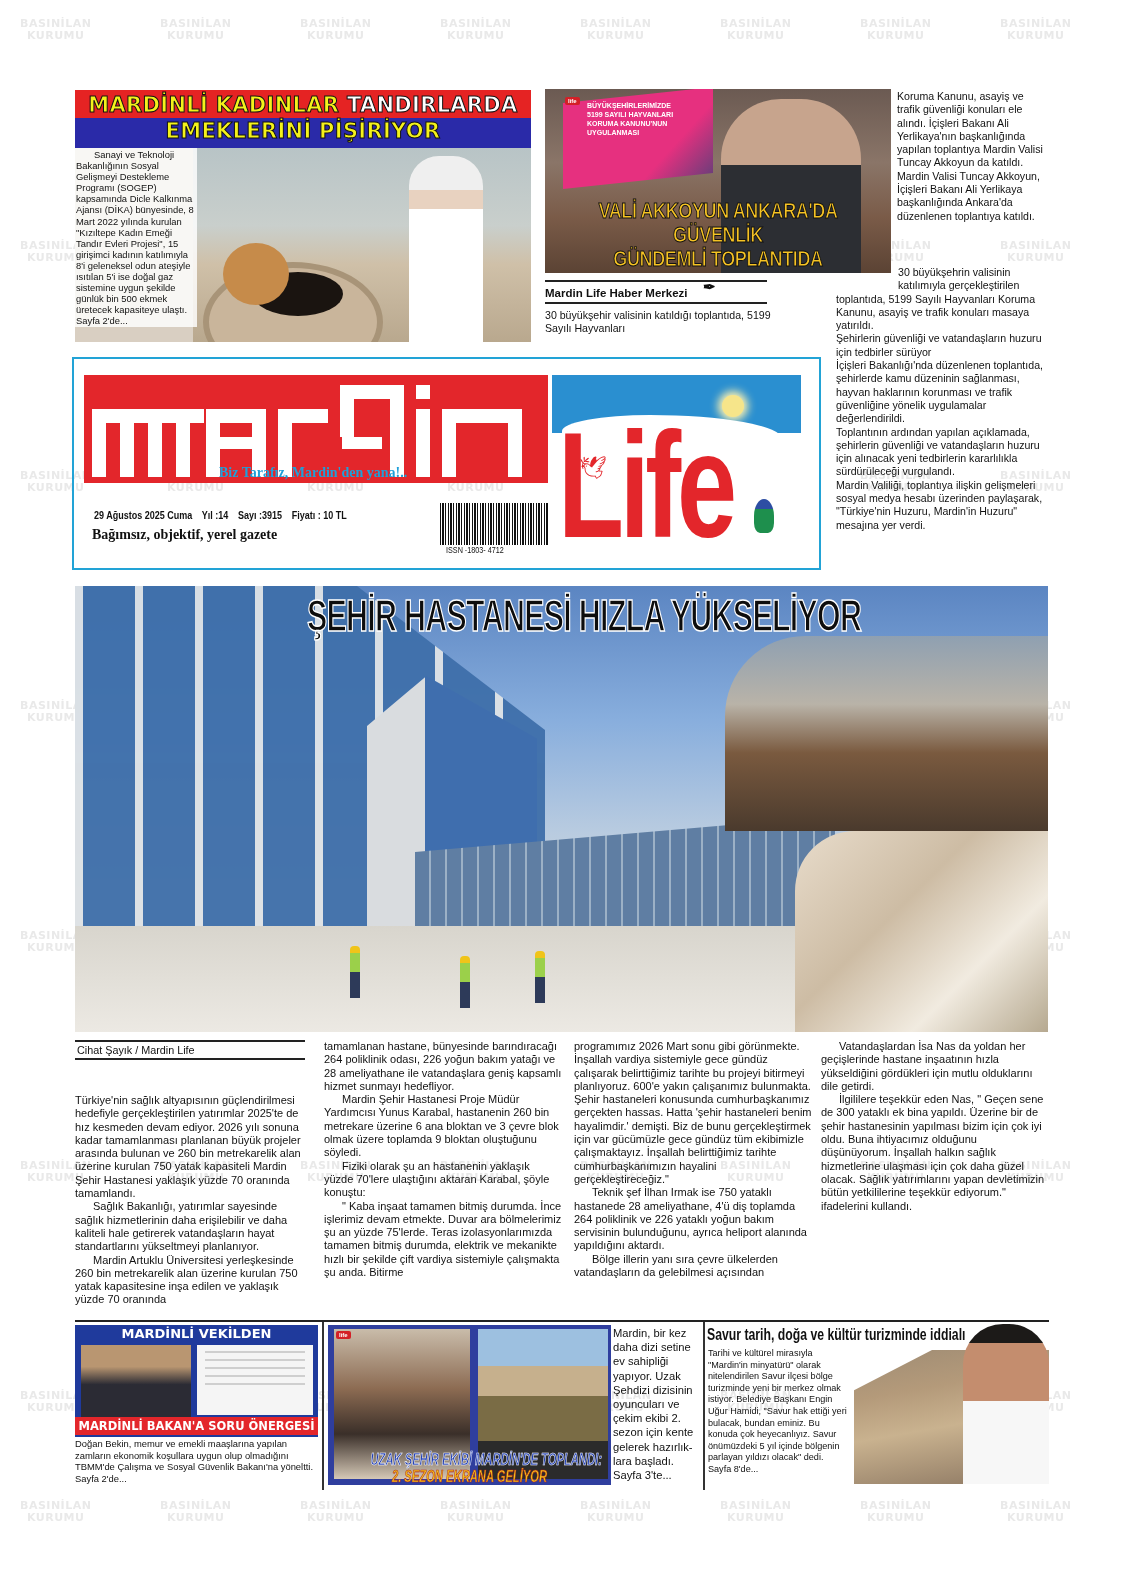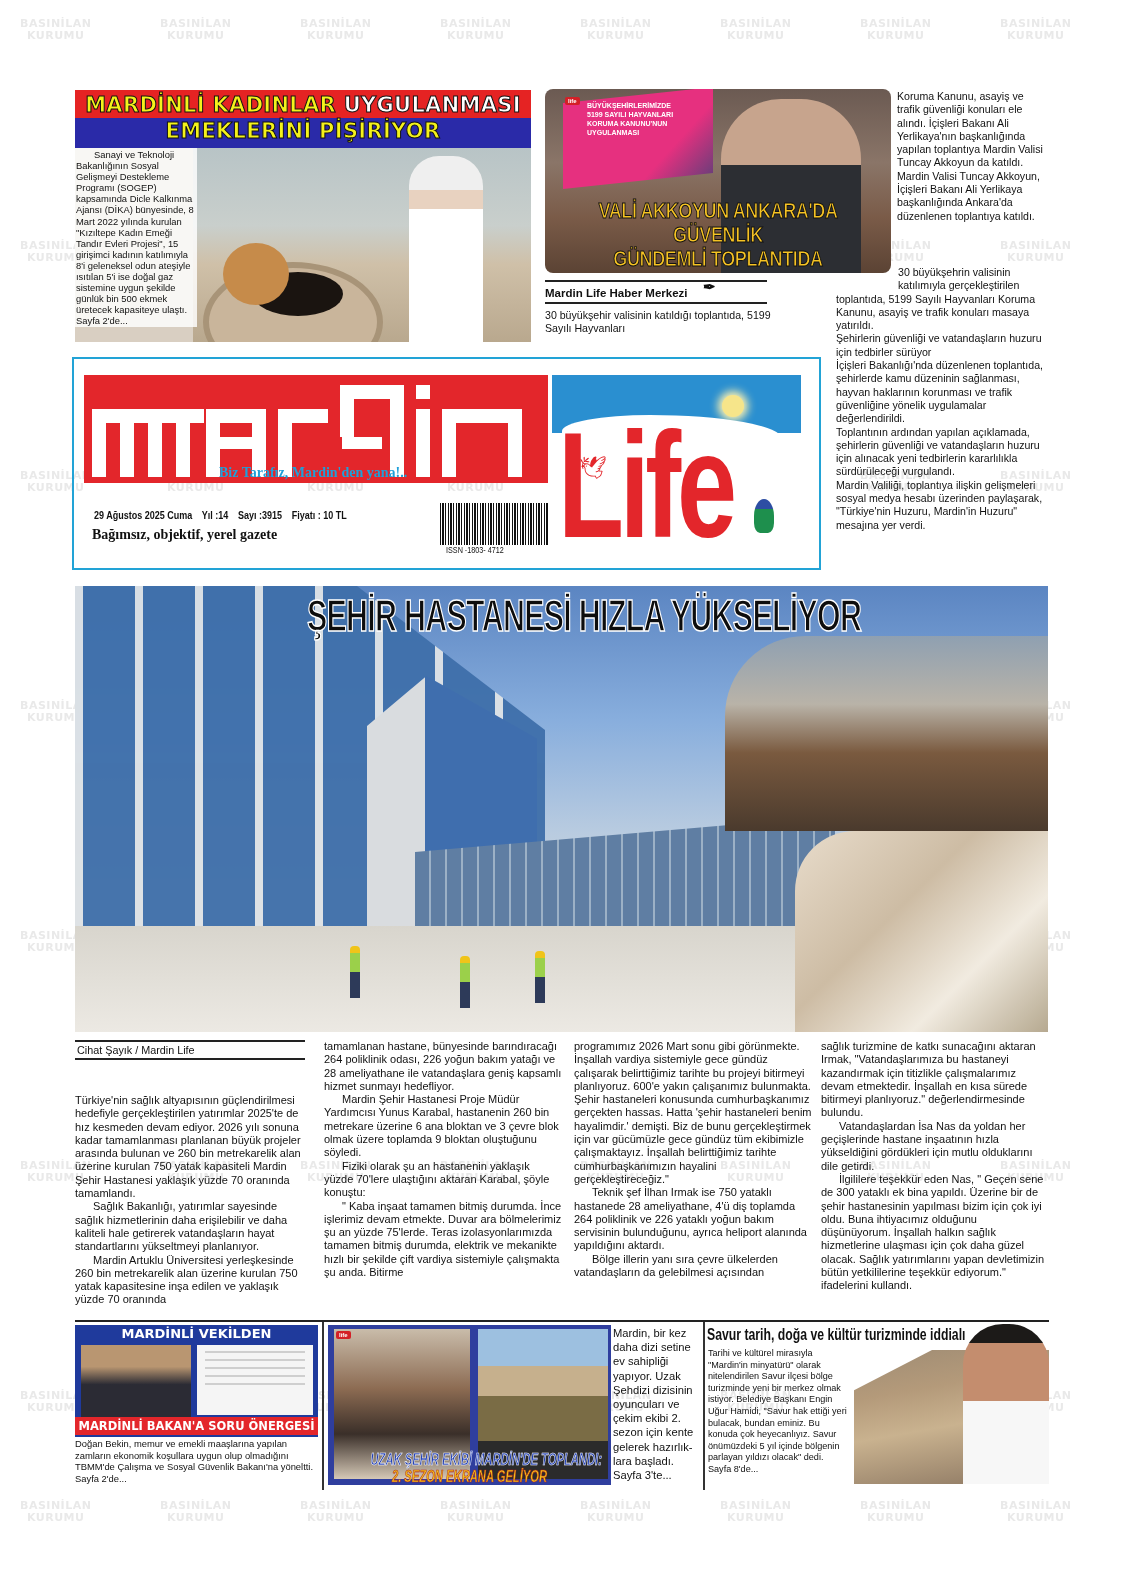--- a/index.html
+++ b/index.html
@@ -21,21 +21,21 @@
   #s1-photo { position: absolute; left: 118px; top: 58px; right: 0; bottom: 0;
     background: linear-gradient(180deg, #b8c4c6 0%, #c9cfcc 40%, #cfc0a8 60%, #b9a88e 100%); }
   #s1-tandir { position: absolute; left: 10px; bottom: -40px; width: 180px; height: 120px; border-radius: 50%; background: #c9b59b; border: 6px solid #a89478; }
   #s1-tandir-hole { position: absolute; left: 60px; bottom: 26px; width: 90px; height: 44px; border-radius: 50%; background: #1a1410; }
   #s1-bread { position: absolute; left: 30px; top: 95px; width: 66px; height: 62px; border-radius: 50%; background: #c68b4a; }
   #s1-woman { position: absolute; right: 48px; top: 8px; width: 74px; height: 190px; border-radius: 30px 30px 0 0; background: linear-gradient(180deg, #efefef 0 18%, #e8d2c0 18% 28%, #ffffff 28% 100%); }
   #s1-text { position: absolute; left: 0; top: 58px; width: 122px; padding: 1px 0 0 1px; font-size: 9.4px; line-height: 11.1px; background: rgba(255,255,255,0.82); }
 
   
   #s2-photo { left: 545px; top: 89px; width: 346px; height: 184px; overflow: hidden;
-    background: linear-gradient(180deg, #6b5a52 0%, #8a7568 40%, #7a5b48 70%, #5b4334 100%); border-radius: 8px; }
+    background: linear-gradient(180deg, #6b5a52 0%, #8a7568 40%, #7a5b48 70%, #5b4334 100%); }
   #s2-screen { position: absolute; left: 18px; top: 6px; width: 150px; height: 86px; background: linear-gradient(135deg, #e6307f 0%, #e6307f 70%, #6f3d7a 100%); transform: skewY(-6deg); }
   #s2-screen-text { position: absolute; left: 42px; top: 12px; color: #fff; font-size: 7px; font-weight: bold; line-height: 9px; width: 100px; }
   #s2-man { position: absolute; left: 176px; top: 10px; width: 140px; height: 174px; border-radius: 60px 60px 0 0; background: linear-gradient(180deg, #c7a48d 0 38%, #2c2e33 38% 100%); }
   #s2-title { position: absolute; left: 0; bottom: 2px; width: 100%; text-align: center; font-family: "Liberation Sans", sans-serif; font-weight: bold; font-size: 22px; line-height: 24px; color: #f6c324; -webkit-text-stroke: 1px #111; letter-spacing: -0.5px; transform: scaleX(0.82); }
   .tvbadge { position: absolute; background: #d41f26; color: #fff; font-size: 6px; font-weight: bold; padding: 1px 3px; border-radius: 2px; }
 
   #s2-byline { left: 545px; top: 280px; width: 222px; height: 24px; border-top: 2px solid #222; border-bottom: 2px solid #222; font-family: "Liberation Sans", sans-serif; font-weight: bold; font-size: 11.5px; line-height: 22px; padding-left: 0; transform-origin: left; }
   #s2-byline .pen { position: absolute; left: 158px; top: -6px; font-size: 15px; }
   #s2-lead { left: 545px; top: 309px; width: 230px; font-size: 10.6px; line-height: 13.3px; }
   #s2-col-right { left: 897px; top: 90px; width: 150px; font-size: 10.6px; line-height: 13.3px; }
@@ -371,21 +371,21 @@
       <div>KURUMU</div>
     </div>
     <div class="wm" style="left: 1000px; top: 1500px;">
       <div>BASINİLAN</div>
       <div>KURUMU</div>
     </div>
   </div>
 
 <div id="s1" class="abs">
   <div id="s1-banner">
-    <div class="l1"><span class="y">MARDİNLİ KADINLAR</span> <span class="w">UYGULANMASI</span></div>
+    <div class="l1"><span class="y">MARDİNLİ KADINLAR</span> <span class="w">TANDIRLARDA</span></div>
     <div class="l2">EMEKLERİNİ PİŞİRİYOR</div>
   </div>
   <div id="s1-photo">
     <div id="s1-tandir"></div>
     <div id="s1-tandir-hole"></div>
     <div id="s1-bread"></div>
     <div id="s1-woman"></div>
   </div>
   <div id="s1-text">
     <p style="text-indent:18px">Sanayi ve Teknoloji Bakanlığının Sosyal Gelişmeyi Destekleme Programı (SOGEP) kapsamında Dicle Kalkınma Ajansı (DİKA) bünyesinde, 8 Mart 2022 yılında kurulan "Kızıltepe Kadın Emeği Tandır Evleri Projesi", 15 girişimci kadının katılımıyla 8'i geleneksel odun ateşiyle ısıtılan 5'i ise doğal gaz sistemine uygun şekilde günlük bin 500 ekmek üretecek kapasiteye ulaştı. Sayfa 2'de...</p>
@@ -487,21 +487,20 @@
     <p class="ind">Mardin Şehir Hastanesi Proje Müdür Yardımcısı Yunus Karabal, hastanenin 260 bin metrekare üzerine 6 ana bloktan ve 3 çevre blok olmak üzere toplamda 9 bloktan oluştuğunu söyledi.</p>
     <p class="ind">Fiziki olarak şu an hastanenin yaklaşık yüzde 70'lere ulaştığını aktaran Karabal, şöyle konuştu:</p>
     <p class="ind">" Kaba inşaat tamamen bitmiş durumda. İnce işlerimiz devam etmekte. Duvar ara bölmelerimiz şu an yüzde 75'lerde. Teras izolasyonlarımızda tamamen bitmiş durumda, elektrik ve mekanikte hızlı bir şekilde çift vardiya sistemiyle çalışmakta şu anda. Bitirme</p>
   </div>
 <div id="col3" class="col">
     <p>programımız 2026 Mart sonu gibi görünmekte. İnşallah vardiya sistemiyle gece gündüz çalışarak belirttiğimiz tarihte bu projeyi bitirmeyi planlıyoruz. 600'e yakın çalışanımız bulunmakta. Şehir hastaneleri konusunda cumhurbaşkanımız gerçekten hassas. Hatta 'şehir hastaneleri benim hayalimdir.' demişti. Biz de bunu gerçekleştirmek için var gücümüzle gece gündüz tüm ekibimizle çalışmaktayız. İnşallah belirttiğimiz tarihte cumhurbaşkanımızın hayalini gerçekleştireceğiz."</p>
     <p class="ind">Teknik şef İlhan Irmak ise 750 yataklı hastanede 28 ameliyathane, 4'ü diş toplamda 264 poliklinik ve 226 yataklı yoğun bakım servisinin bulunduğunu, ayrıca heliport alanında yapıldığını aktardı.</p>
     <p class="ind">Bölge illerin yanı sıra çevre ülkelerden vatandaşların da gelebilmesi açısından</p>
   </div>
 <div id="col4" class="col">
-    <p>sağlık turizmine de katkı sunacağını aktaran Irmak, "Vatandaşlarımıza bu hastaneyi kazandırmak için titizlikle çalışmalarımız devam etmektedir. İnşallah en kısa sürede bitirmeyi planlıyoruz." değerlendirmesinde bulundu.</p>
     <p class="ind">Vatandaşlardan İsa Nas da yoldan her geçişlerinde hastane inşaatının hızla yükseldiğini gördükleri için mutlu olduklarını dile getirdi.</p>
     <p class="ind">İlgililere teşekkür eden Nas, " Geçen sene de 300 yataklı ek bina yapıldı. Üzerine bir de şehir hastanesinin yapılması bizim için çok iyi oldu. Buna ihtiyacımız olduğunu düşünüyorum. İnşallah halkın sağlık hizmetlerine ulaşması için çok daha güzel olacak. Sağlık yatırımlarını yapan devletimizin bütün yetkililerine teşekkür ediyorum." ifadelerini kullandı.</p>
   </div>
 
 <div id="bottom-rule" class="abs"></div>
 
 <div id="b1" class="abs">
   <div id="b1-top">MARDİNLİ VEKİLDEN</div>
   <div id="b1-photo"></div>
   <div id="b1-doc">

